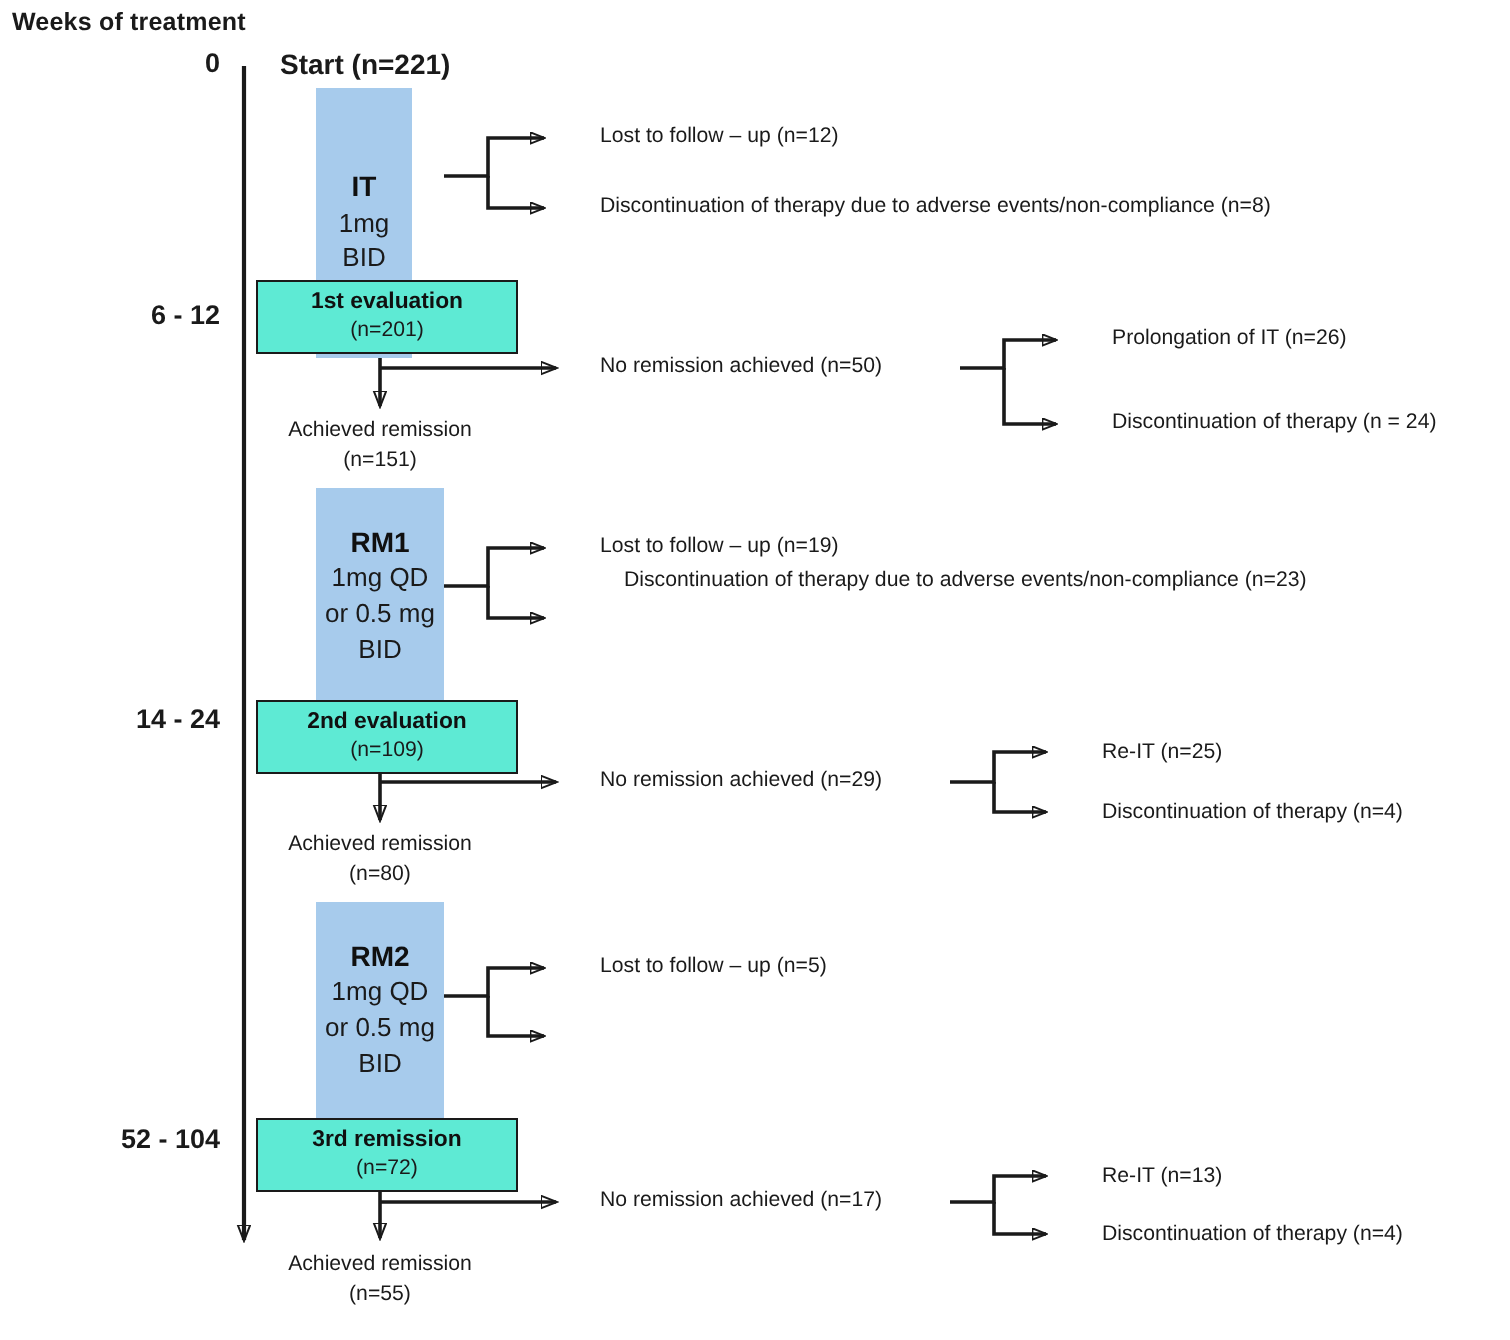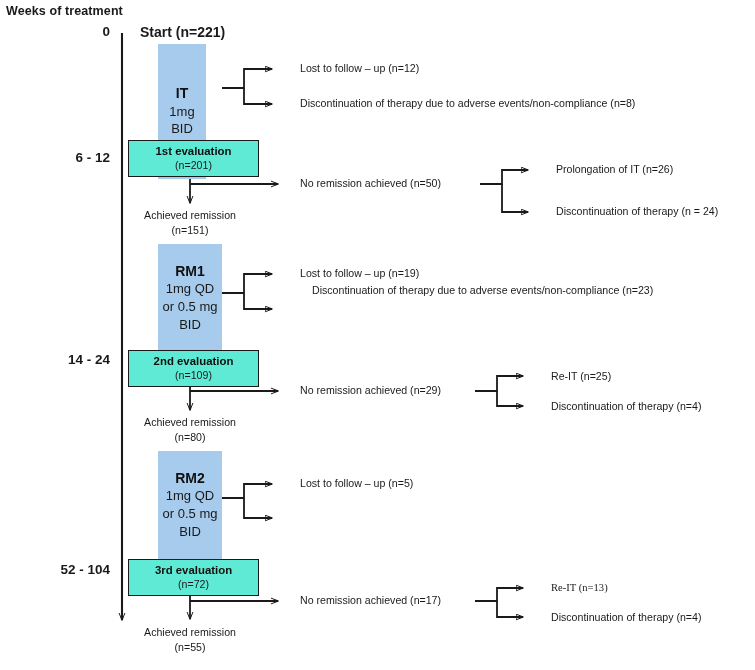--- a/index.html
+++ b/index.html
@@ -195,22 +195,22 @@
 
   <div class="abs tx-block" style="left:158px; top:451px; width:64px; height:108px;">
     <div class="tx-name">RM2</div>
     <div class="tx-dose">1mg QD</div>
     <div class="tx-dose">or 0.5 mg</div>
     <div class="tx-dose">BID</div>
   </div>
   <div class="abs branch-text" style="left:300px; top:477px;">Lost to follow – up (n=5)</div>
 
   <div class="abs eval-box" style="left:128px; top:559px; width:131px; height:37px;">
-    <div class="eval-title">3rd evaluation</div>
+    <div class="eval-title">3rd remission</div>
     <div class="eval-n">(n=72)</div>
   </div>
   <div class="abs branch-text" style="left:300px; top:594px;">No remission achieved (n=17)</div>
-  <div class="abs branch-text" style="left:551px; top:582px;font-family:Liberation Serif, serif;">Re-IT (n=13)</div>
+  <div class="abs branch-text" style="left:551px; top:582px;">Re-IT (n=13)</div>
   <div class="abs branch-text" style="left:551px; top:611px;">Discontinuation of therapy (n=4)</div>
   <div class="abs remission-text" style="left:110px; top:626px; width:160px;">Achieved remission</div>
   <div class="abs remission-text" style="left:110px; top:641px; width:160px;">(n=55)</div>
 
 </div>
 
 </body></html>

